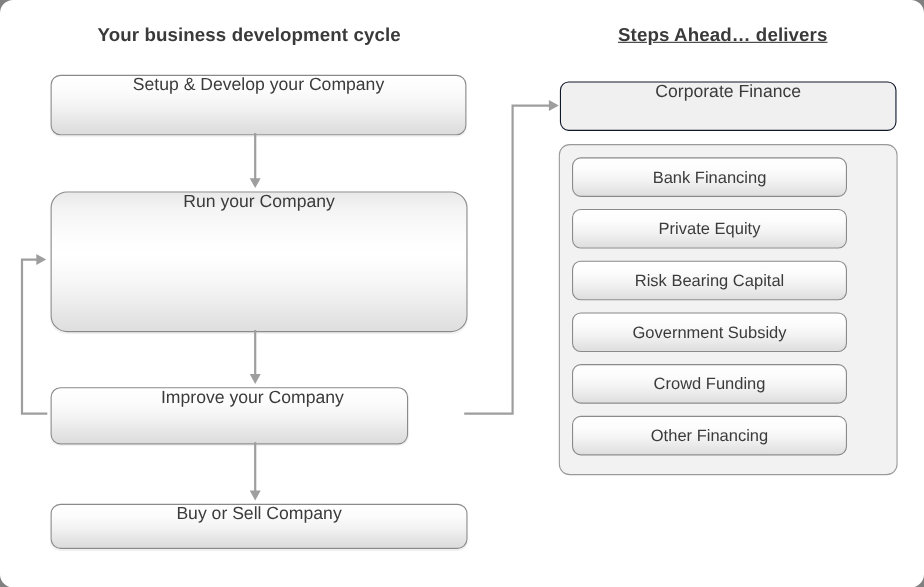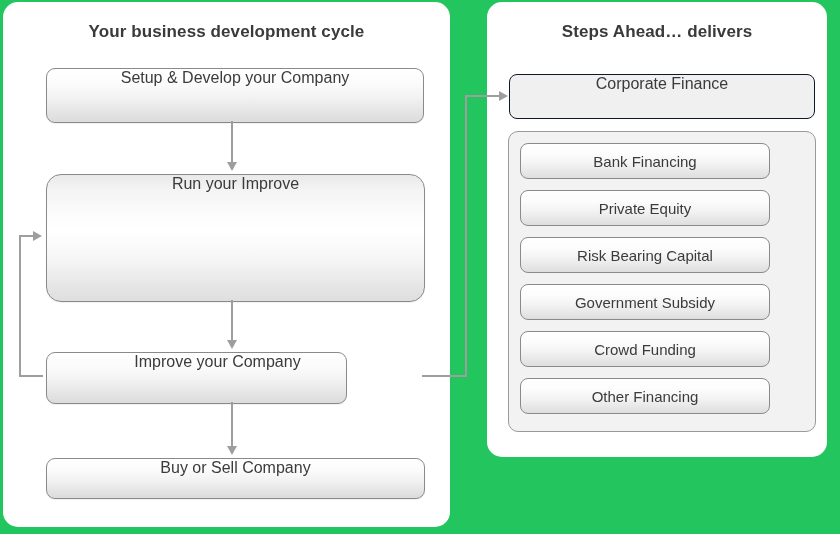--- a/index.html
+++ b/index.html
@@ -15,21 +15,22 @@
     font-family: "Liberation Sans", sans-serif;
     -webkit-font-smoothing: antialiased;
   }
 
   #canvas {
     position: absolute;
     left: 0;
     top: 0;
     width: 840px;
     height: 534px;
-    background: #22c55e;
+    background: #ffffff;
+    border-radius: 12px;
   }
 
   
   .panel {
     position: absolute;
     background: #ffffff;
     border-radius: 15px;
   }
   #left-panel {
     left: 3px;
@@ -48,21 +49,21 @@
     position: absolute;
     left: 0;
     width: 100%;
     text-align: center;
     font-size: 17px;
     font-weight: bold;
     color: #3a3a3a;
     letter-spacing: .1px;
   }
   #left-panel .panel-title { top: 20px; }
-  #right-panel .panel-title { top: 20px; }
+  #right-panel .panel-title { top: 20px; text-decoration: underline; }
 
   
   .node {
     position: absolute;
     box-sizing: border-box;
     border: 1px solid #8a8a8a;
     border-radius: 9px;
     background: linear-gradient(to bottom,
                 #ffffff 0%, #fbfbfb 28%, #f2f2f2 55%,
                 #e4e4e4 82%, #dcdcdc 100%);
@@ -76,21 +77,21 @@
   .node.tall {
     border-radius: 15px;
     background: linear-gradient(to bottom,
                 #e9e9e9 0%, #f4f4f4 12%, #fdfdfd 34%,
                 #ffffff 45%, #f6f6f6 66%, #e6e6e6 88%, #dedede 100%);
   }
 
   
   #node-setup   { left: 43px; top: 66px;  width: 378px; height: 55px; }
   #node-run     { left: 43px; top: 172px; width: 379px; height: 128px; }
-  #node-improve { left: 43px; top: 350px; width: 301px; height: 52px; padding-left: 42px; }
+  #node-improve { left: 43px; top: 350px; width: 325px; height: 52px; padding-left: 42px; }
   #node-buysell { left: 43px; top: 456px; width: 379px; height: 41px; }
 
   
   #node-corporate-finance {
     left: 509px; top: 74px; width: 306px; height: 45px;
     background: #f0f0f0;
     border: 1px solid #0f172a;
     border-radius: 8px;
     box-shadow: none;
   }
@@ -138,21 +139,21 @@
 <div id="canvas">
 
   <div class="panel" id="left-panel">
     <div class="panel-title">Your business development cycle</div>
 
     <div class="node" id="node-setup">
       <span>Setup &amp; Develop your Company</span>
     </div>
 
     <div class="node tall" id="node-run">
-      <span>Run your Improve</span>
+      <span>Run your Company</span>
     </div>
 
     <div class="node" id="node-improve">
       <span>Improve your Company</span>
     </div>
 
     <div class="node" id="node-buysell">
       <span>Buy or Sell Company</span>
     </div>
   </div>

